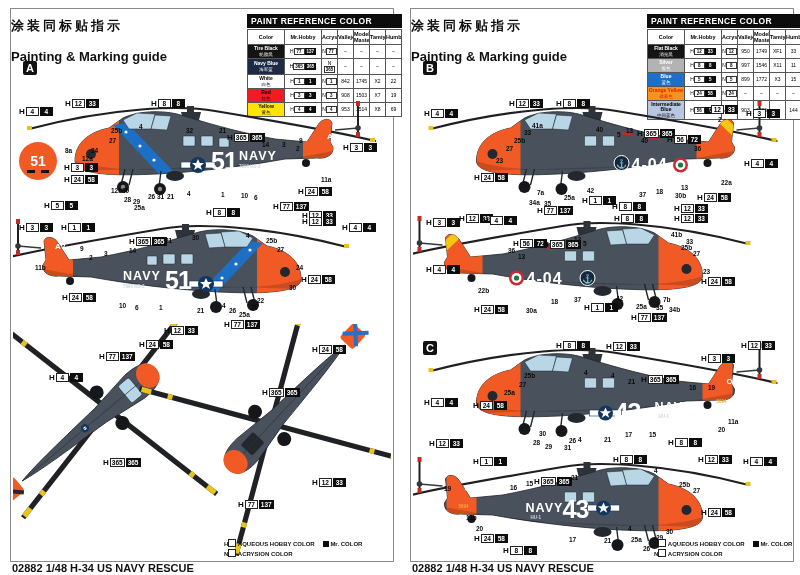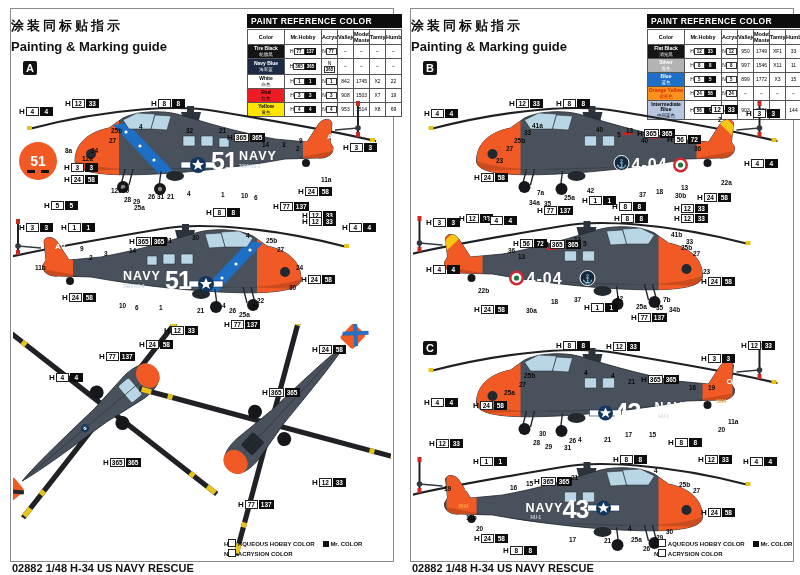--- a/index.html
+++ b/index.html
@@ -3,21 +3,21 @@
 <meta charset="utf-8">
 <style>
   html,body{margin:0;padding:0;background:#fff;font-family:"Liberation Sans",sans-serif;}
   #canvas{position:relative;width:800px;height:575px;background:#fff;overflow:hidden;}
   .page{position:absolute;top:8px;width:382px;height:552px;border:1px solid #8b8b8b;background:#fff;}
   #pageL{left:10px;} #pageR{left:410px;}
   .pfooter{position:absolute;top:562px;font-weight:bold;font-size:11px;color:#111;}
   #footL{left:12px;} #footR{left:412px;}
   .hdr{position:absolute;left:0;top:8px;}
   .cnt{font-weight:bold;font-size:13px;letter-spacing:3px;color:#111;}
-  .ent{font-weight:bold;font-size:13px;color:#111;margin-top:4px;}
+  .ent{font-weight:bold;font-size:13px;color:#111;margin-top:14px;}
   .sec{position:absolute;width:14px;height:14px;background:#111;color:#fff;font-weight:bold;
        font-size:11px;text-align:center;line-height:14px;border-radius:2px;}
   
   .ptable{position:absolute;left:204px;top:5px;width:155px;background:#fff;margin-left:32px;}
   .ptitle{background:#0d0d0d;color:#fff;font-weight:bold;font-size:8.5px;padding:2px 4px;letter-spacing:.4px;}
   .ptable table{width:100%;border-collapse:collapse;table-layout:fixed;margin-top:1px;}
   .ptable th,.ptable td{border:1px solid #555;font-size:5px;text-align:center;padding:1px 0;height:10px;overflow:hidden;}
   .ptable th{font-size:5.5px;font-weight:bold;}
   .cname{font-weight:bold;line-height:1.15;}
   .cname .cn{font-size:4.5px;font-weight:normal;}

